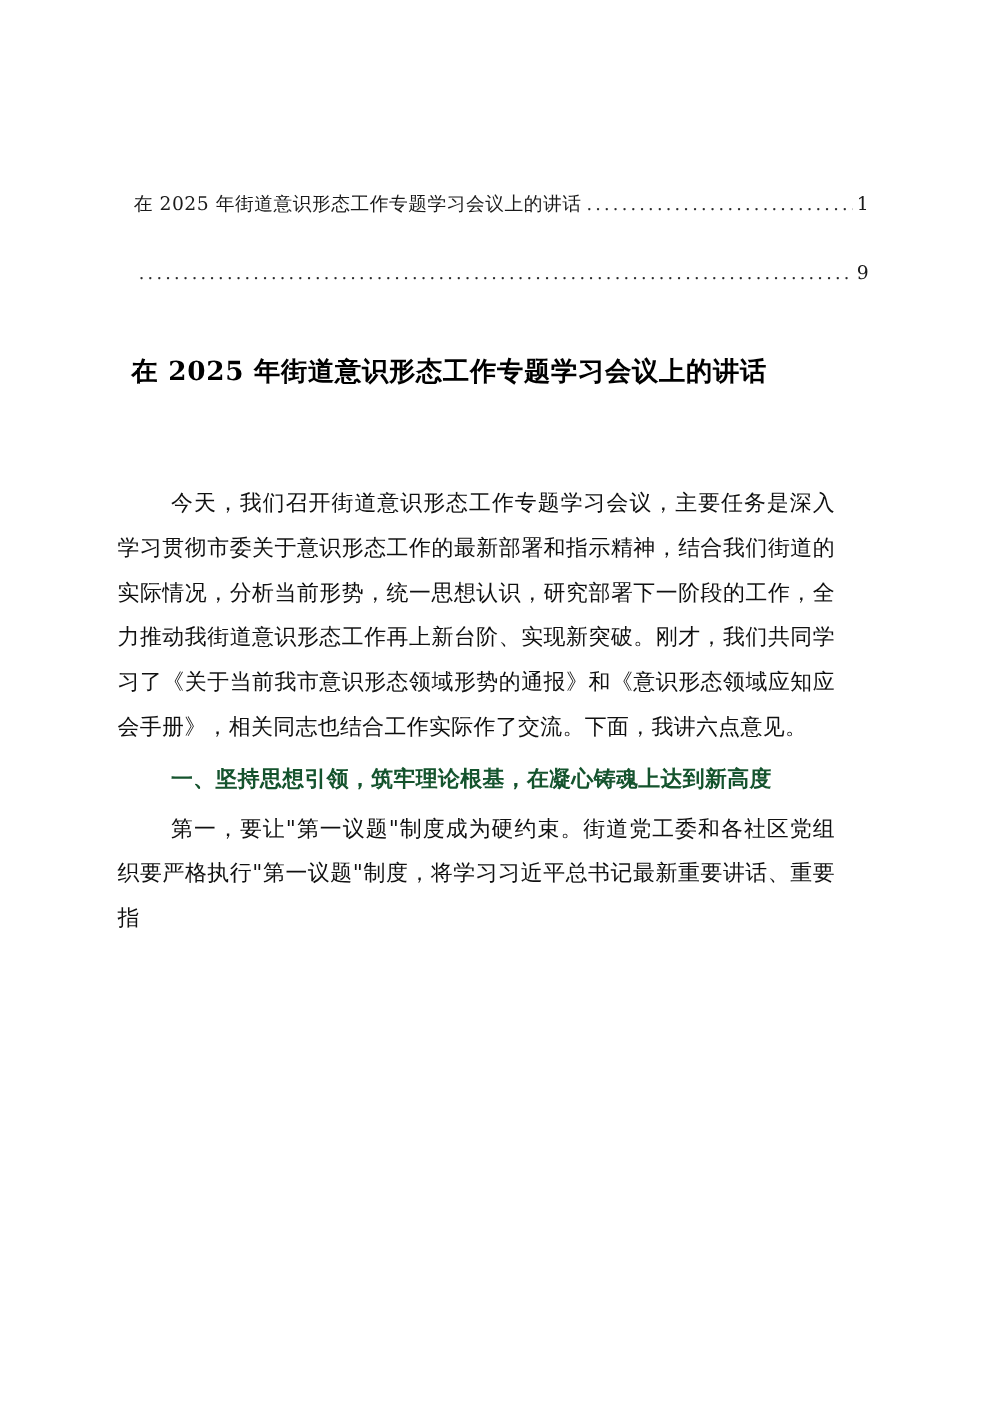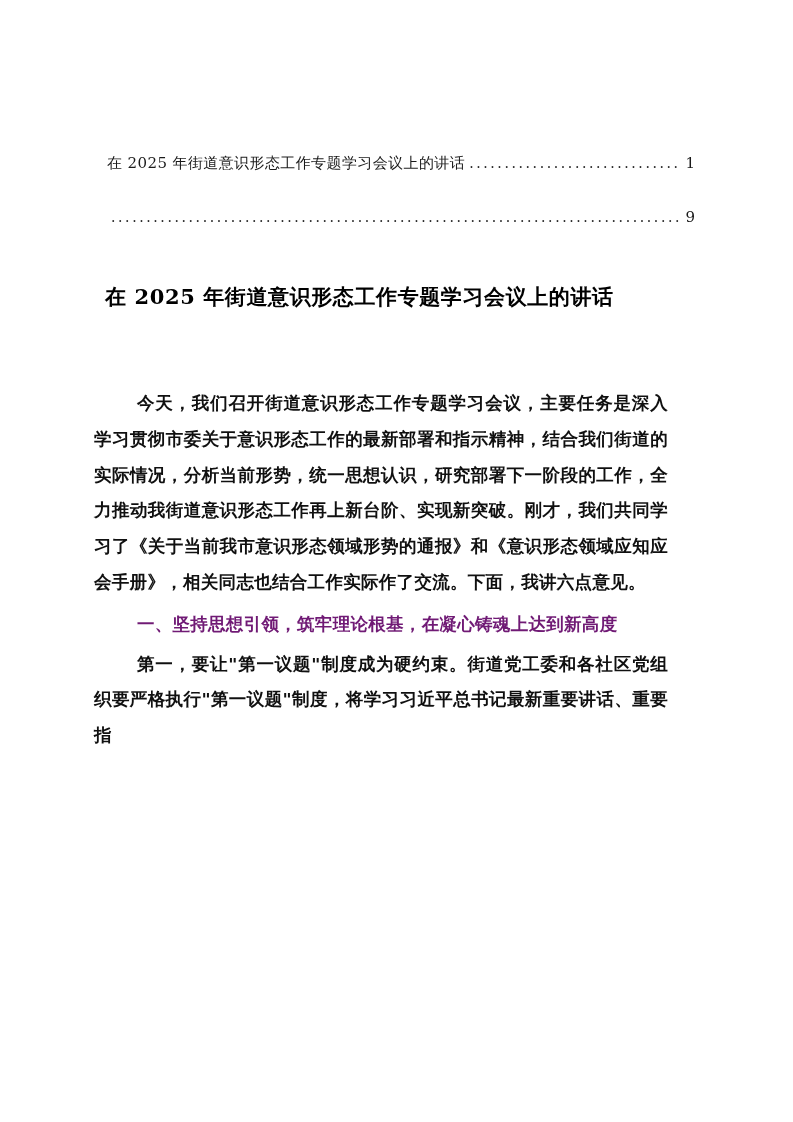--- a/index.html
+++ b/index.html
@@ -39,26 +39,26 @@
   }
 
   
   .body-block {
     position:absolute; top:386px; left:94px; width:574px;
     font-size:17.5px; line-height:35.8px;
     text-align:justify; color:#101010;
     letter-spacing:0.3px;
   }
   .salutation { text-indent:0; }
-  .para { text-indent:2.45em;font-weight:bold; }
+  .para { text-indent:2.45em; }
   .heading-1 {
     font-family:"DejaVu Sans","Liberation Sans",sans-serif;
     font-weight:bold; text-indent:2.45em;
     margin:6px 0 4px 0;
-    color:#701a75;
+    color:#14532d;
   }
 
   
   .footer {
     position:absolute; top:1026px; left:0; right:125px;
     text-align:right; font-size:17px; line-height:24px;
     color:#222;
   }
   .footer .dash { color:#787878; letter-spacing:0; }
   .footer .num { color:#1a1a1a; margin:0 12px; }

